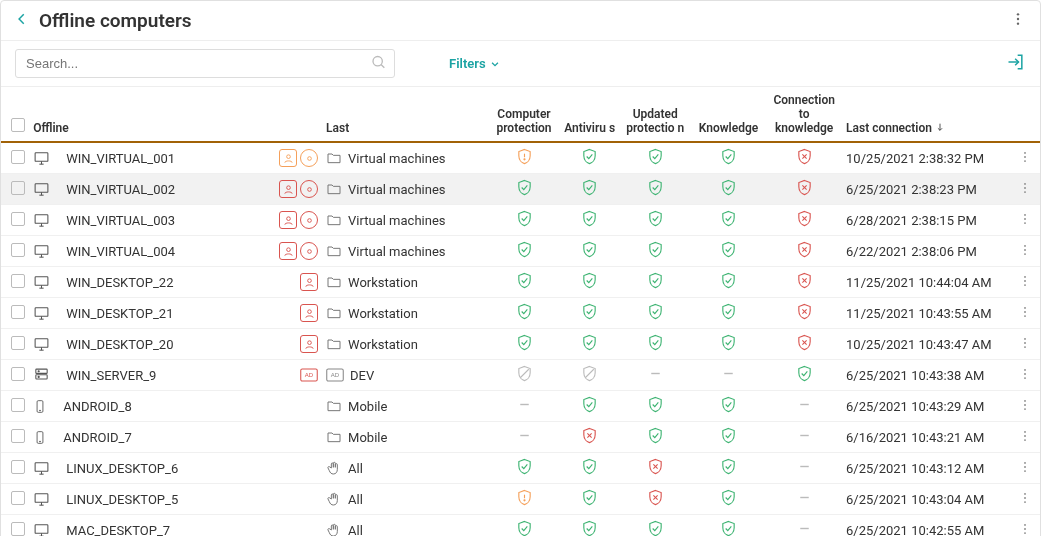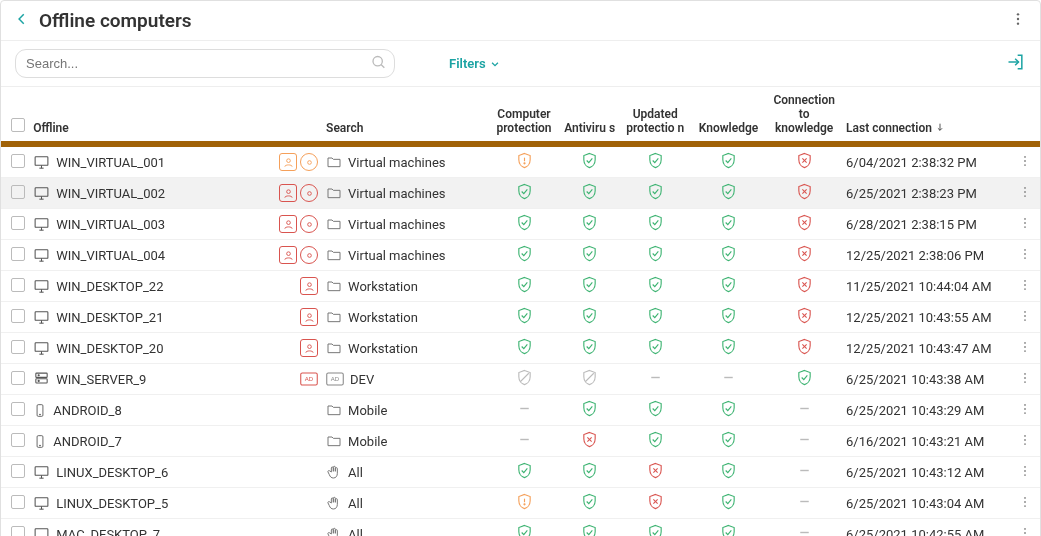--- a/index.html
+++ b/index.html
@@ -3,33 +3,33 @@
 <meta charset="utf-8">
 <style>
 * { margin:0; padding:0; box-sizing:border-box; }
 body { font-family:-apple-system,Segoe UI,Roboto,Arial,sans-serif; font-size:13px; color:#333; background:#fff; width:1041px; }
 .wrap { border:1px solid #e0e0e0; border-radius:4px; }
 .hdr { display:flex; align-items:center; padding:8px 14px; border-bottom:1px solid #eee; }
 .hdr .back { margin-right:10px; cursor:pointer; }
 .hdr h1 { font-size:19px; font-weight:600; flex:1; }
 .tools { display:flex; align-items:center; padding:8px 14px; border-bottom:1px solid #eee; gap:14px; }
 .search { position:relative; width:380px; }
-.search input { width:100%; padding:6px 30px 6px 10px; border:1px solid #ddd; border-radius:11px; font-size:13px; }
+.search input { width:100%; padding:6px 30px 6px 10px; border:1px solid #ddd; border-radius:3px; font-size:13px; }
 .search .ico { position:absolute; right:8px; top:50%; transform:translateY(-50%); }
 .filters { color:#1ba3a3; font-weight:600; cursor:pointer; display:flex; align-items:center; gap:4px;padding-left:40px; }
 .spacer { flex:1; }
 .exit { cursor:pointer; }
 .tbl { width:100%; border-collapse:collapse; }
-.tbl th { text-align:left; font-weight:600; font-size:12px; padding:6px 4px; border-bottom:6px solid #a16207; vertical-align:bottom; }
+.tbl th { text-align:left; font-weight:600; font-size:12px; padding:6px 4px; border-bottom:2px solid #a16207; vertical-align:bottom; }
 .tbl th.c { text-align:center; }
 .tbl td { padding:5px 4px; border-bottom:1px solid #f0f0f0; vertical-align:middle; white-space:nowrap; }
 .tbl td.c { text-align:center; }
 .tbl tr.active td { background:#f2f2f2; }
 .badges { display:flex; gap:3px; justify-content:flex-end; }
-.cname { display:flex; align-items:center; gap:6px; }
+.cname { display:flex; align-items:center; gap:16px; }
 .grp { display:flex; align-items:center; gap:6px; }
 .chk { width:14px; height:14px; border:1px solid #bbb; border-radius:2px; display:inline-block; }
 .dots { cursor:pointer; color:#666; }
 .bicon { width:18px; height:18px; display:inline-flex; align-items:center; justify-content:center; border:1px solid; border-radius:3px; }
 .bicon.o { color:#f5a05a; border-color:#f5a05a; }
 .bicon.r { color:#d9544f; border-color:#d9544f; }
 .sicon { display:inline-flex; }
 </style>
 </head>
 <body>
@@ -74,21 +74,21 @@
           <polyline points="11,8 15,12 11,16"></polyline>
         </svg>
   </span>
 </div>
 
 <table class="tbl">
 <thead>
 <tr>
   <th style="width:22px;padding-left:10px"><span class="chk"></span></th>
   <th colspan="2">Offline</th>
-  <th style="width:165px">Search</th>
+  <th style="width:165px">Last</th>
   <th class="c" style="width:70px">Computer protection</th>
   <th class="c" style="width:60px">Antiviru s</th>
   <th class="c" style="width:70px">Updated protectio n</th>
   <th class="c" style="width:75px">Knowledge</th>
   <th class="c" style="width:75px">Connection to knowledge</th>
   <th style="width:170px">
     <span>Last connection</span>
     <svg width="10" height="10" viewBox="0 0 24 24" fill="none" stroke="#333" stroke-width="2">
               <line x1="12" y1="4" x2="12" y2="20"></line>
               <polyline points="7,15 12,20 17,15"></polyline>
@@ -162,21 +162,21 @@
                 <polyline points="8,12 11,15 16,9"></polyline>
               </svg>
             </span></td>
     <td class="c"><span class="sicon">
               <svg width="17" height="17" viewBox="0 0 24 24" fill="none" stroke="#d9544f" stroke-width="1.6">
                 <path d="M12 2 L20 5 V11 C20 17 16 21 12 22 C8 21 4 17 4 11 V5 Z"></path>
                 <line x1="9" y1="9" x2="15" y2="15"></line>
                 <line x1="15" y1="9" x2="9" y2="15"></line>
               </svg>
             </span></td>
-    <td><span>6/04/2021 2:38:32 PM</span></td>
+    <td><span>10/25/2021 2:38:32 PM</span></td>
     <td><span class="dots"><svg width="14" height="14" viewBox="0 0 24 24" fill="#888">
                 <circle cx="12" cy="5" r="1.6"></circle>
                 <circle cx="12" cy="12" r="1.6"></circle>
                 <circle cx="12" cy="19" r="1.6"></circle>
               </svg></span></td>
   </tr>
         <tr class="active">
     <td style="padding-left:10px"><span class="chk"></span></td>
     <td style="width:230px">
             <div class="cname">
@@ -393,21 +393,21 @@
                 <polyline points="8,12 11,15 16,9"></polyline>
               </svg>
             </span></td>
     <td class="c"><span class="sicon">
               <svg width="17" height="17" viewBox="0 0 24 24" fill="none" stroke="#d9544f" stroke-width="1.6">
                 <path d="M12 2 L20 5 V11 C20 17 16 21 12 22 C8 21 4 17 4 11 V5 Z"></path>
                 <line x1="9" y1="9" x2="15" y2="15"></line>
                 <line x1="15" y1="9" x2="9" y2="15"></line>
               </svg>
             </span></td>
-    <td><span>12/25/2021 2:38:06 PM</span></td>
+    <td><span>6/22/2021 2:38:06 PM</span></td>
     <td><span class="dots"><svg width="14" height="14" viewBox="0 0 24 24" fill="#888">
                 <circle cx="12" cy="5" r="1.6"></circle>
                 <circle cx="12" cy="12" r="1.6"></circle>
                 <circle cx="12" cy="19" r="1.6"></circle>
               </svg></span></td>
   </tr>
         <tr>
     <td style="padding-left:10px"><span class="chk"></span></td>
     <td style="width:230px">
             <div class="cname">
@@ -537,21 +537,21 @@
                 <polyline points="8,12 11,15 16,9"></polyline>
               </svg>
             </span></td>
     <td class="c"><span class="sicon">
               <svg width="17" height="17" viewBox="0 0 24 24" fill="none" stroke="#d9544f" stroke-width="1.6">
                 <path d="M12 2 L20 5 V11 C20 17 16 21 12 22 C8 21 4 17 4 11 V5 Z"></path>
                 <line x1="9" y1="9" x2="15" y2="15"></line>
                 <line x1="15" y1="9" x2="9" y2="15"></line>
               </svg>
             </span></td>
-    <td><span>12/25/2021 10:43:55 AM</span></td>
+    <td><span>11/25/2021 10:43:55 AM</span></td>
     <td><span class="dots"><svg width="14" height="14" viewBox="0 0 24 24" fill="#888">
                 <circle cx="12" cy="5" r="1.6"></circle>
                 <circle cx="12" cy="12" r="1.6"></circle>
                 <circle cx="12" cy="19" r="1.6"></circle>
               </svg></span></td>
   </tr>
         <tr>
     <td style="padding-left:10px"><span class="chk"></span></td>
     <td style="width:230px">
             <div class="cname">
@@ -609,21 +609,21 @@
                 <polyline points="8,12 11,15 16,9"></polyline>
               </svg>
             </span></td>
     <td class="c"><span class="sicon">
               <svg width="17" height="17" viewBox="0 0 24 24" fill="none" stroke="#d9544f" stroke-width="1.6">
                 <path d="M12 2 L20 5 V11 C20 17 16 21 12 22 C8 21 4 17 4 11 V5 Z"></path>
                 <line x1="9" y1="9" x2="15" y2="15"></line>
                 <line x1="15" y1="9" x2="9" y2="15"></line>
               </svg>
             </span></td>
-    <td><span>12/25/2021 10:43:47 AM</span></td>
+    <td><span>10/25/2021 10:43:47 AM</span></td>
     <td><span class="dots"><svg width="14" height="14" viewBox="0 0 24 24" fill="#888">
                 <circle cx="12" cy="5" r="1.6"></circle>
                 <circle cx="12" cy="12" r="1.6"></circle>
                 <circle cx="12" cy="19" r="1.6"></circle>
               </svg></span></td>
   </tr>
         <tr>
     <td style="padding-left:10px"><span class="chk"></span></td>
     <td style="width:230px">
             <div class="cname">

